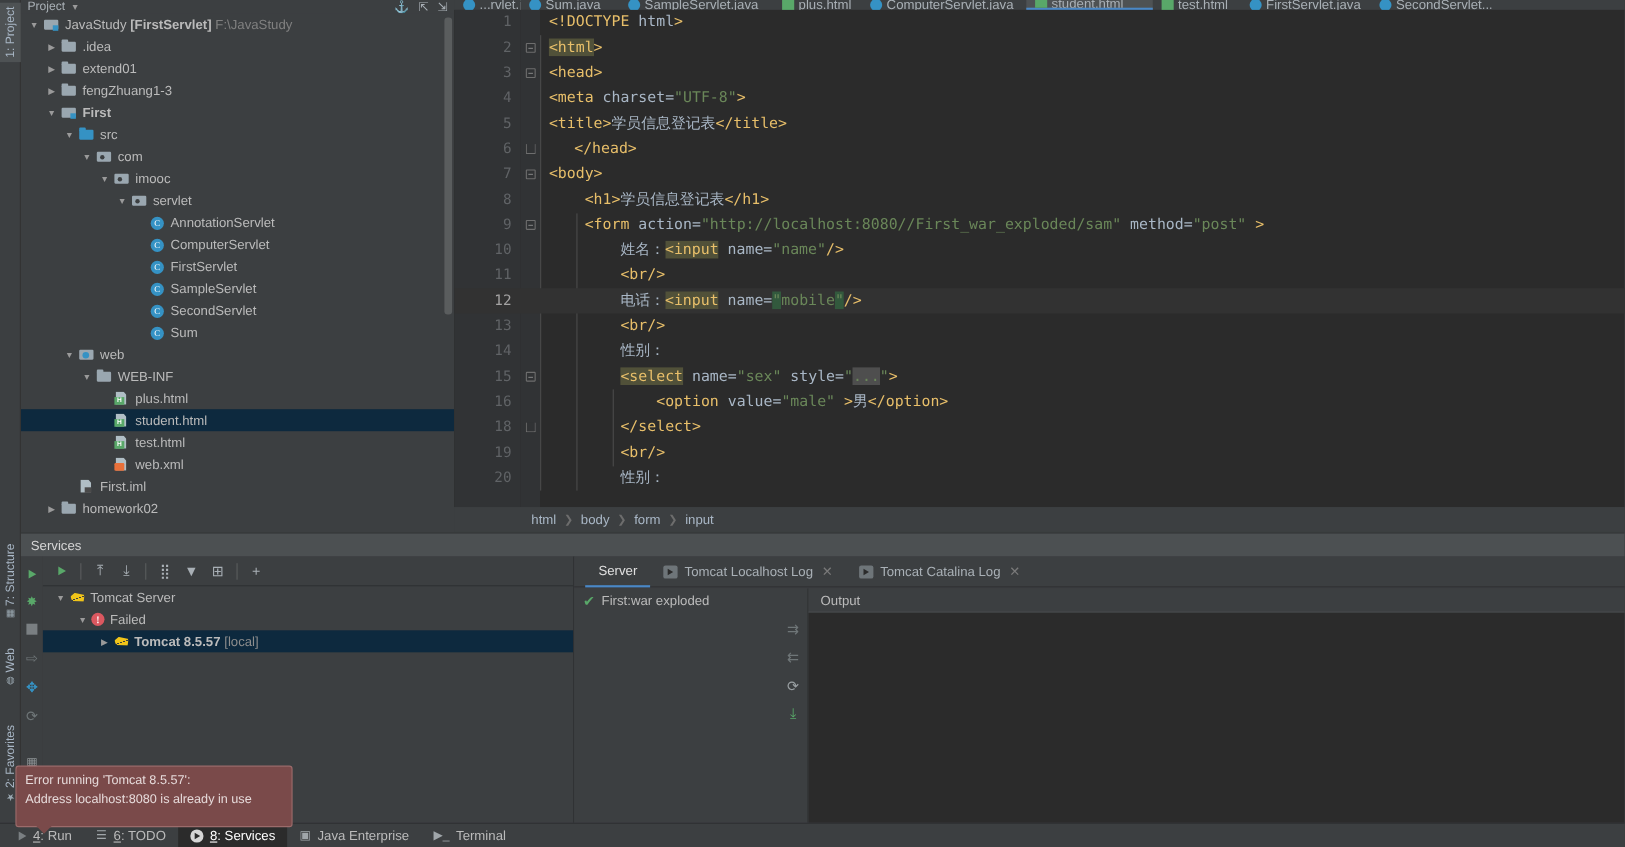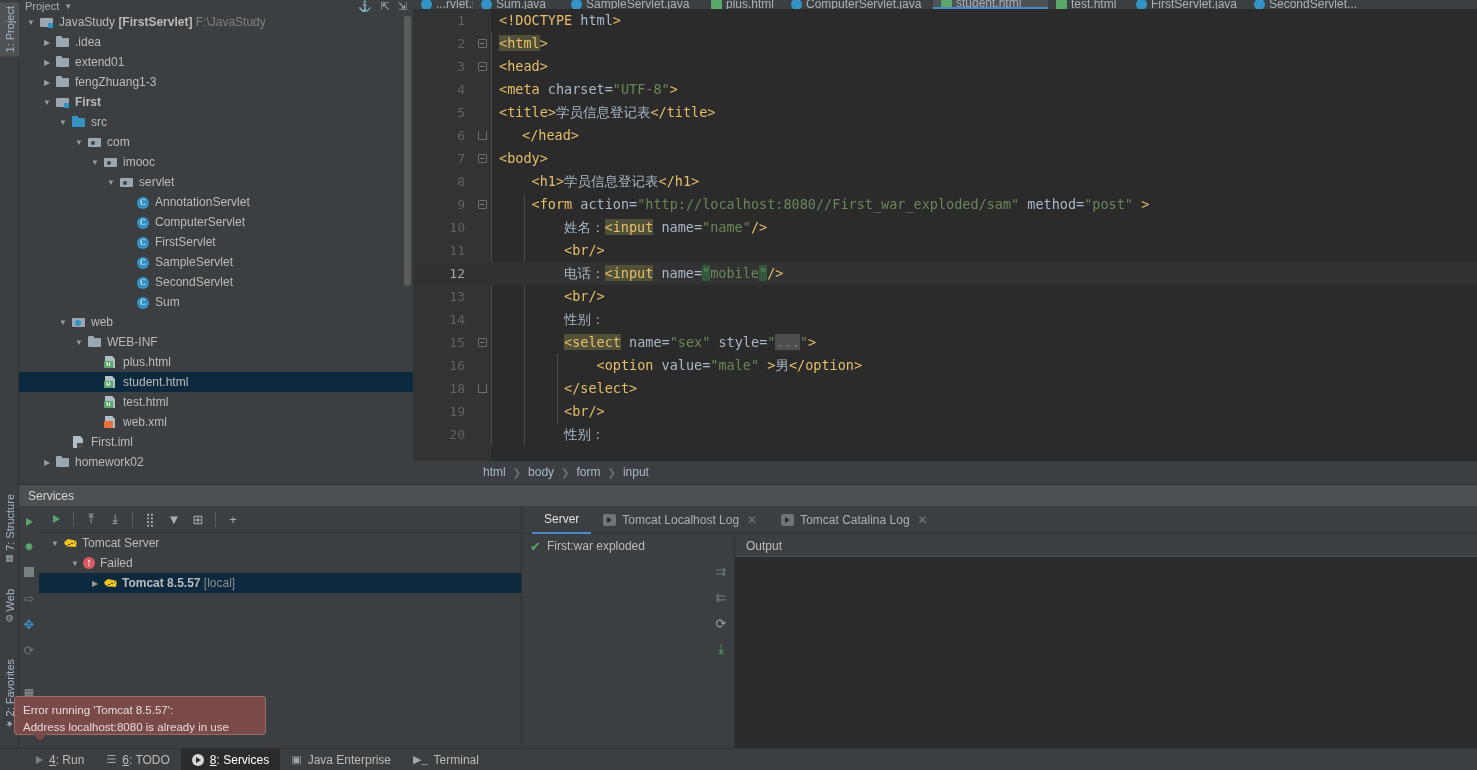--- a/index.html
+++ b/index.html
@@ -304,36 +304,36 @@
     display: flex; flex-direction: column; align-items: center; padding-top: 4px; gap: 6px;
   }
   .dbtn { width: 20px; height: 20px; position: relative;
           display:flex; align-items:center; justify-content:center;
           color: #6f7678; font-size: 13px; }
   .output-pane { flex: 1; background: #3c3f41; position: relative; }
   .output-body { position: absolute; top: 22px; left:0; right:0; bottom:0; background: #2b2b2b; }
 
   
   .tooltip {
-    position: absolute; left: 14px; top: 696px; width: 252px; height: 39px;
+    position: absolute; left: 14px; top: 696px; width: 252px; height: 56px;
     background: #7a4a4a; border: 1px solid #9c6b6b; border-radius: 3px;
     color: #e6dada; font-size: 11.5px; padding: 5px 8px; line-height: 17px;
     z-index: 20;
   }
   .tooltip::after {
     content: ""; position: absolute; left: 18px; bottom: -7px;
     width: 0; height: 0; border-left: 7px solid transparent;
     border-right: 7px solid transparent; border-top: 7px solid #7a4a4a;
   }
 
   
   .statusbar {
     position: absolute; left: 0; bottom: 0; right: 0; height: 22px;
     background: #3c3f41; border-top: 1px solid #2f3133;
-    display: flex; align-items: center; padding-left: 25px; gap: 0;
+    display: flex; align-items: center; padding-left: 6px; gap: 0;
   }
   .sbitem {
     display: flex; align-items: center; gap: 6px; height: 22px;
     padding: 0 11px; font-size: 12px; color: #bbbbbb; cursor: default;
   }
   .sbitem.active { background: #2b2b2b; color: #ffffff; }
   .sbitem u { text-decoration: underline; }
   .sbic { font-size: 11px; color: #a0a6aa; display:flex; align-items:center; }
   .play-tri {
     width: 0; height: 0; border-left: 7px solid #7a7f82;

